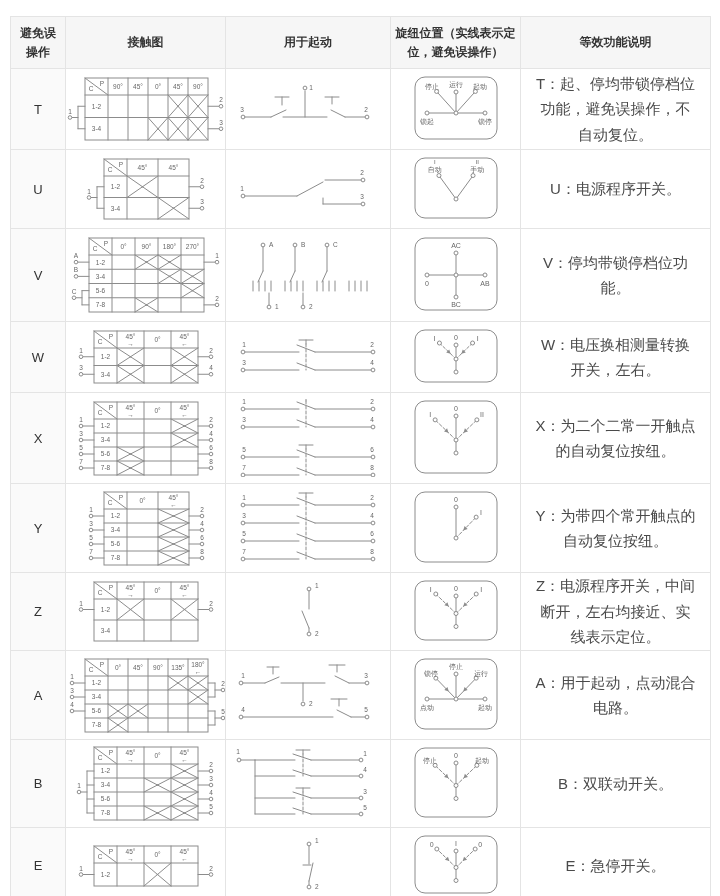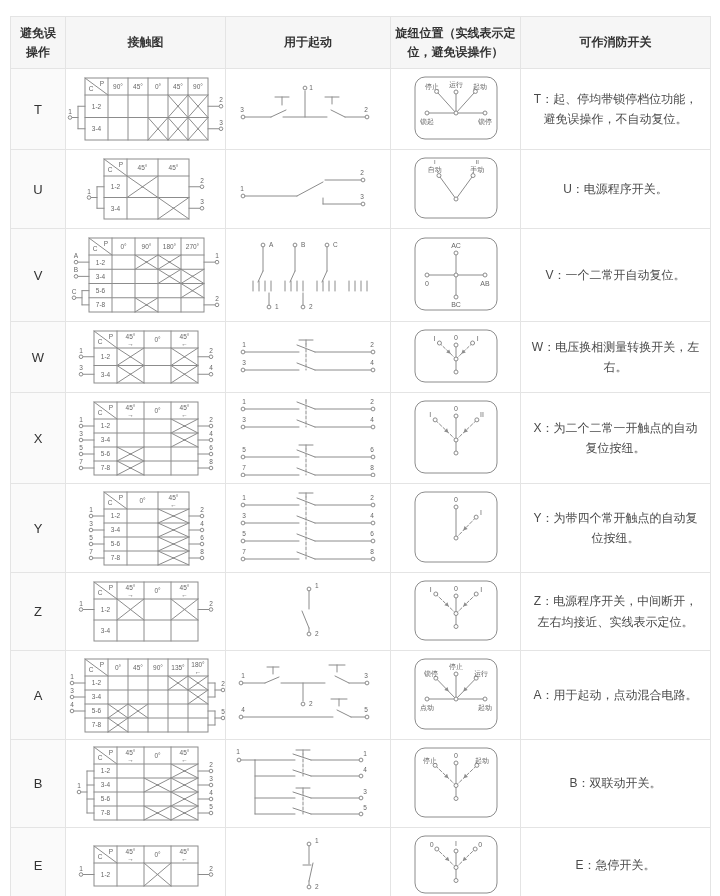--- a/index.html
+++ b/index.html
@@ -3,21 +3,21 @@
 <meta charset="utf-8">
 <style>
   html,body{margin:0;padding:0;background:#fff;}
   body{width:720px;height:896px;overflow:hidden;font-family:"Liberation Sans",sans-serif;}
   .wrap{padding:16px 10px 14px 10px;}
   table.spec{border-collapse:collapse;width:700px;table-layout:fixed;}
   .spec th,.spec td{border:1px solid #e4e4e4;}
   .spec th{background:#f6f6f6;font-size:12px;font-weight:bold;color:#333;padding:7px 4px;line-height:1.55;}
   td.sym{background:#fafafa;text-align:center;font-size:13px;color:#333;}
   .spec td{text-align:center;vertical-align:middle;padding:0;}
-  td.desc{font-size:12px;color:#4a4a4a;padding:0 8px;line-height:1.7;}
+  td.desc{font-size:15px;color:#4a4a4a;padding:0 14px;line-height:1.7;}
   svg{display:block;margin:0 auto;}
   svg text{font-family:"Liberation Sans",sans-serif;fill:#666;}
 </style>
 </head>
 <body>
 
 <div class="wrap">
   <table class="spec">
     <colgroup>
       <col style="width:55px">
@@ -25,21 +25,21 @@
         <col style="width:165px">
       <col style="width:130px">
         <col style="width:190px">
     </colgroup>
     <thead>
       <tr>
         <th>避免误操作</th>
         <th>接触图</th>
         <th>用于起动</th>
         <th>旋纽位置（实线表示定位，避免误操作）</th>
-        <th>可作消防开关</th>
+        <th>等效功能说明</th>
       </tr>
     </thead>
     <tbody id="rows">
         <tr>
           <td class="sym" style="height: 80px;">T</td>
           <td>
             <svg width="158" height="72" viewBox="0 0 158 72">
               <rect x="18" y="5" width="123" height="62" fill="none" stroke="#8c8c8c" stroke-width="1"></rect>
               <line x1="41" y1="5" x2="41" y2="67" stroke="#8c8c8c" stroke-width="1" stroke-linecap="round"></line>
               <line x1="61" y1="5" x2="61" y2="67" stroke="#8c8c8c" stroke-width="1" stroke-linecap="round"></line>
@@ -308,21 +308,21 @@
               <text x="79" y="51" font-size="7" text-anchor="middle" fill="#666666">AB</text>
               <line x1="50" y1="40" x2="50" y2="62" stroke="#8c8c8c" stroke-width="1" stroke-linecap="round"></line>
               <circle cx="50" cy="62" r="2" fill="#fff" stroke="#8c8c8c" stroke-width="1"></circle>
               <text x="50" y="71.5" font-size="7" text-anchor="middle" fill="#666666">BC</text>
               <line x1="50" y1="40" x2="21" y2="40" stroke="#8c8c8c" stroke-width="1" stroke-linecap="round"></line>
               <circle cx="21" cy="40" r="2" fill="#fff" stroke="#8c8c8c" stroke-width="1"></circle>
               <text x="21" y="51" font-size="7" text-anchor="middle" fill="#666666">0</text>
               <circle cx="50" cy="40" r="2" fill="#fff" stroke="#8c8c8c" stroke-width="1"></circle>
             </svg>
           </td>
-          <td class="desc">V：一个二常开自动复位。</td>
+          <td class="desc">V：停均带锁停档位功能。</td>
         </tr>
         <tr>
           <td class="sym" style="height: 70px;">W</td>
           <td>
             <svg width="158" height="62" viewBox="0 0 158 62">
               <rect x="27" y="5" width="104" height="52" fill="none" stroke="#8c8c8c" stroke-width="1"></rect>
               <line x1="50" y1="5" x2="50" y2="57" stroke="#8c8c8c" stroke-width="1" stroke-linecap="round"></line>
               <line x1="77" y1="5" x2="77" y2="57" stroke="#8c8c8c" stroke-width="1" stroke-linecap="round"></line>
               <line x1="104" y1="5" x2="104" y2="57" stroke="#8c8c8c" stroke-width="1" stroke-linecap="round"></line>
               <line x1="27" y1="22" x2="131" y2="22" stroke="#8c8c8c" stroke-width="1" stroke-linecap="round"></line>

